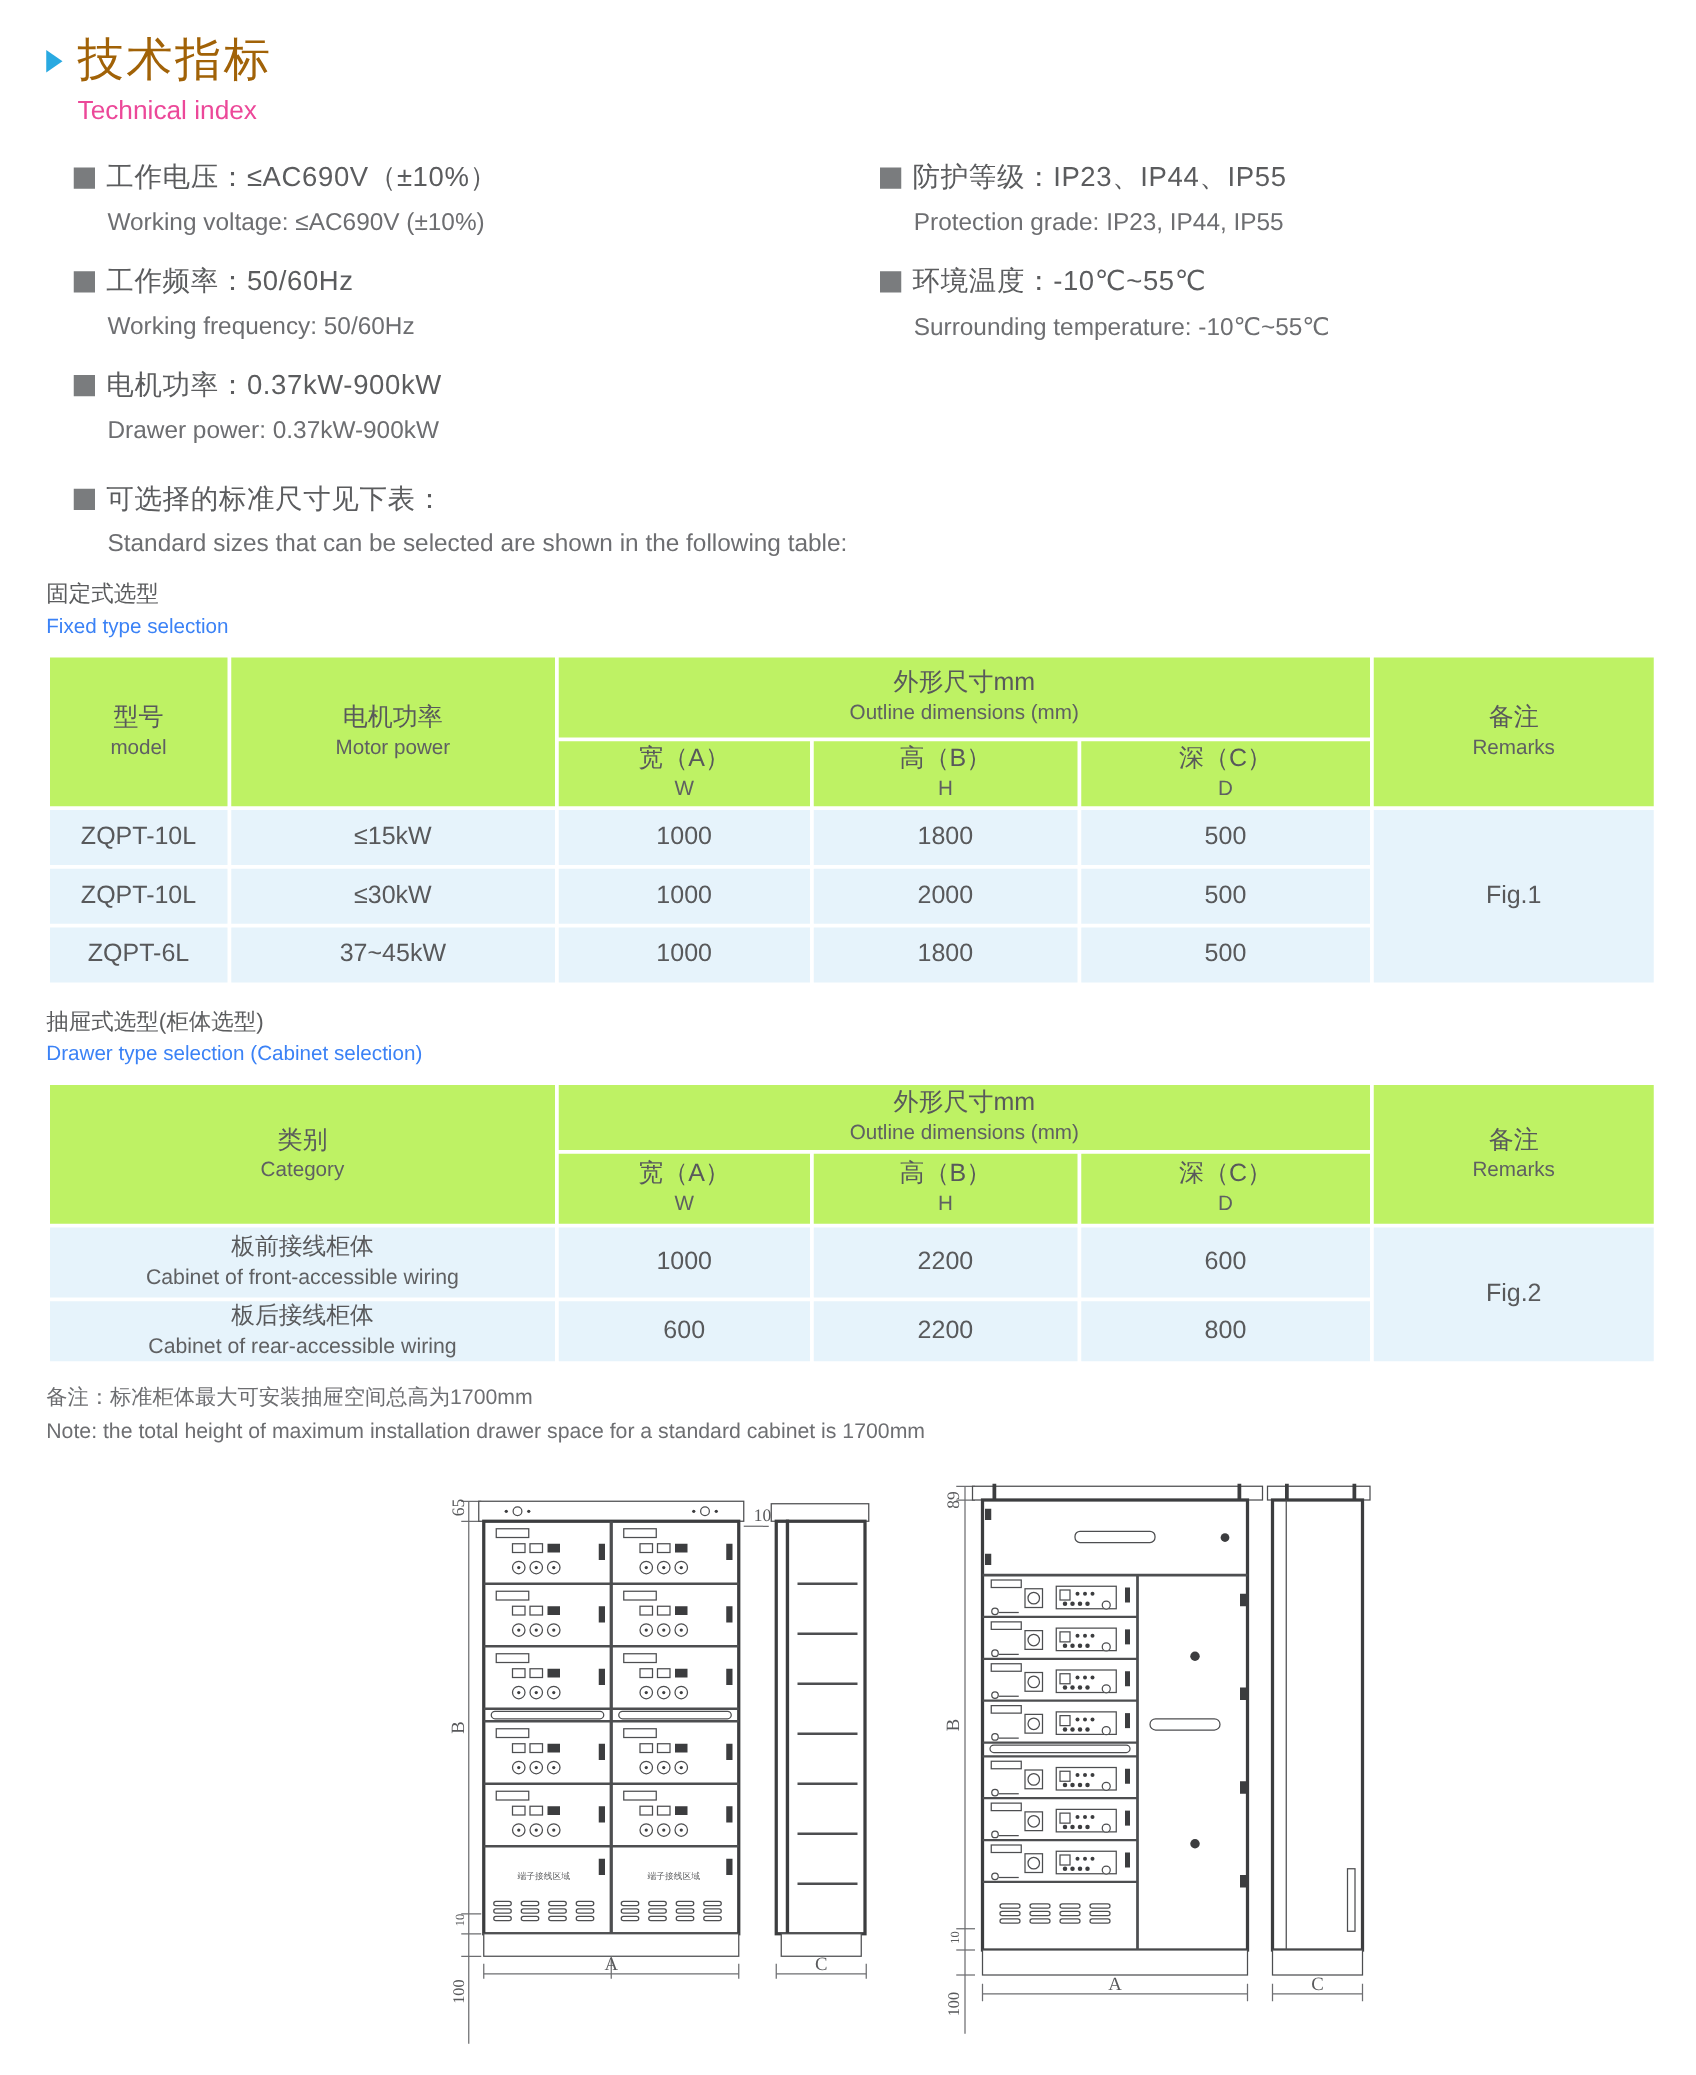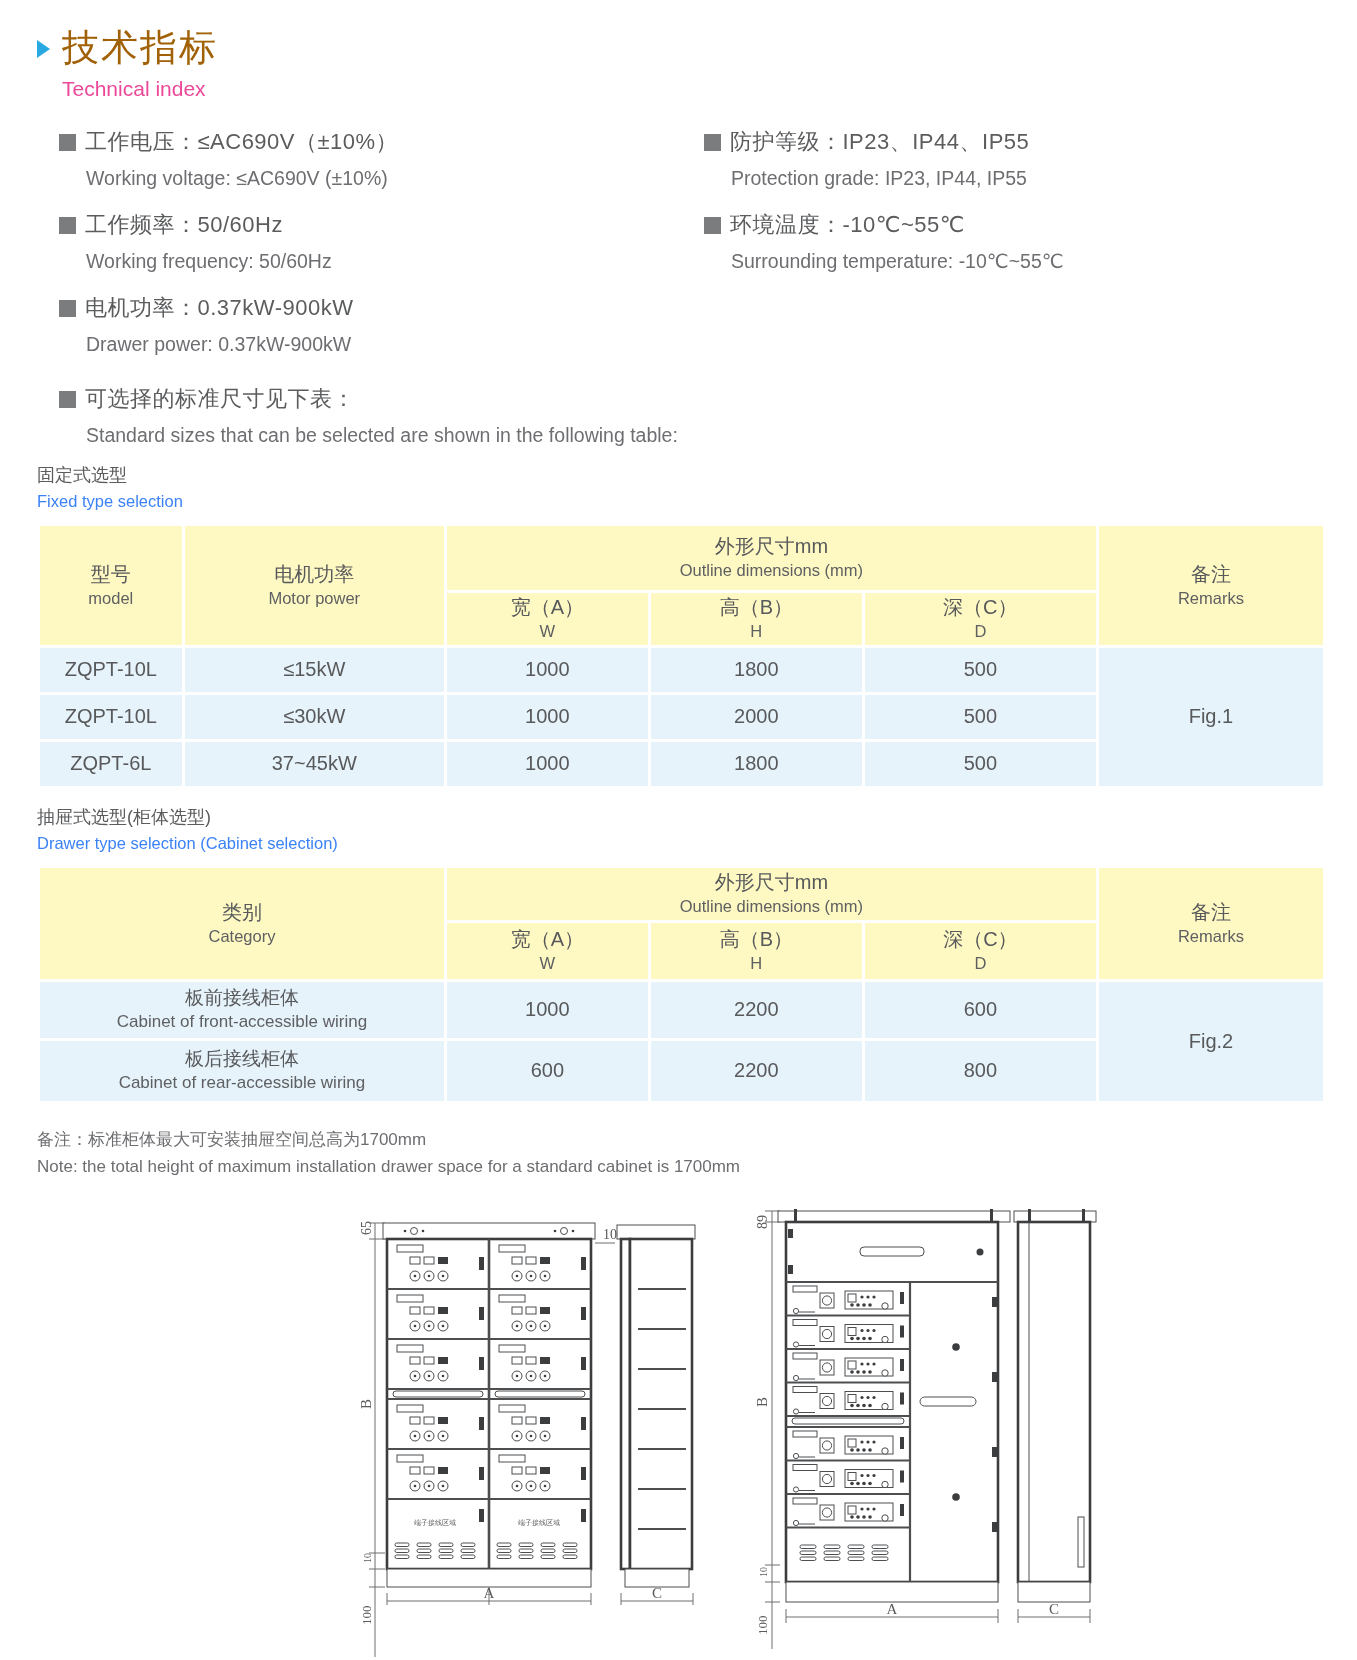--- a/index.html
+++ b/index.html
@@ -29,28 +29,28 @@
   .sec{margin-top:16px;}
   .sec-cn{font-size:18px;color:#5b5c5e;}
   .sec-en{font-size:16.5px;color:#3b82f6;margin-top:5px;}
   
   table.spec-table{border-collapse:separate;border-spacing:3px;width:1289px;
                    table-layout:fixed;margin-top:12px;}
   table.spec-table td{
     background:#e6f3fb;text-align:center;vertical-align:middle;
     font-size:20px;color:#58595b;padding:0;
   }
-  table.spec-table td.hd{background:#fef9c3;}
+  table.spec-table td.hd{background:#bef264;}
   .hd-cn{font-size:20px;line-height:1.35;display:block;}
   .hd-en{font-size:16.5px;line-height:1.3;display:block;color:#5f6062;}
   .cell-cn{font-size:19px;display:block;line-height:1.3;}
   .cell-en{font-size:17px;display:block;line-height:1.3;color:#5f6062;}
   .remark-cell{font-size:21px;}
   
-  .note{margin-top:24px;}
+  .note{margin-top:14px;}
   .note-cn{font-size:17px;color:#6d6e71;}
   .note-en{font-size:17px;color:#6d6e71;margin-top:6px;}
   
   .figs{position:relative;height:520px;margin-top:6px;}
   .figsvg{position:absolute;}
   svg .ln{stroke:#4d4e50;fill:none;}
   svg .thk{stroke:#3c3d3f;stroke-width:2.6;fill:#fff;}
   svg .thin{stroke:#4d4e50;stroke-width:1;fill:#fff;}
   svg .fillk{fill:#3c3d3f;stroke:none;}
   svg .dim{stroke:#6d6e71;stroke-width:1;fill:none;}
@@ -216,21 +216,21 @@
     <tr style="height:56px">
       <td>
         <span class="cell-cn">板前接线柜体</span>
         <span class="cell-en">Cabinet of front-accessible wiring</span>
       </td>
       <td>1000</td>
       <td>2200</td>
       <td>600</td>
       <td class="remark-cell" rowspan="2">Fig.2</td>
     </tr>
-    <tr style="height:60px">
+    <tr style="height:48px">
       <td>
         <span class="cell-cn">板后接线柜体</span>
         <span class="cell-en">Cabinet of rear-accessible wiring</span>
       </td>
       <td>600</td>
       <td>2200</td>
       <td>800</td>
     </tr>
   </tbody>
     </table>

